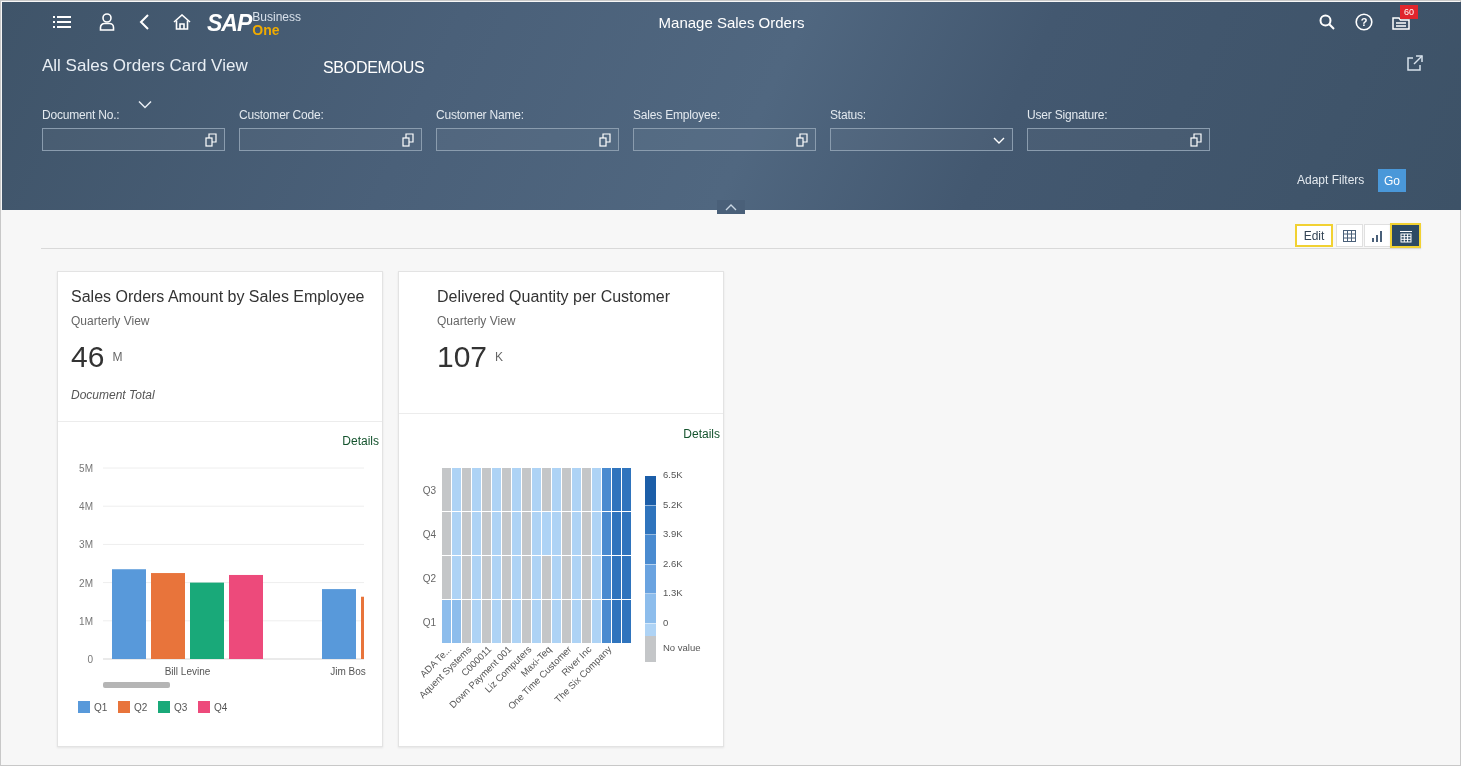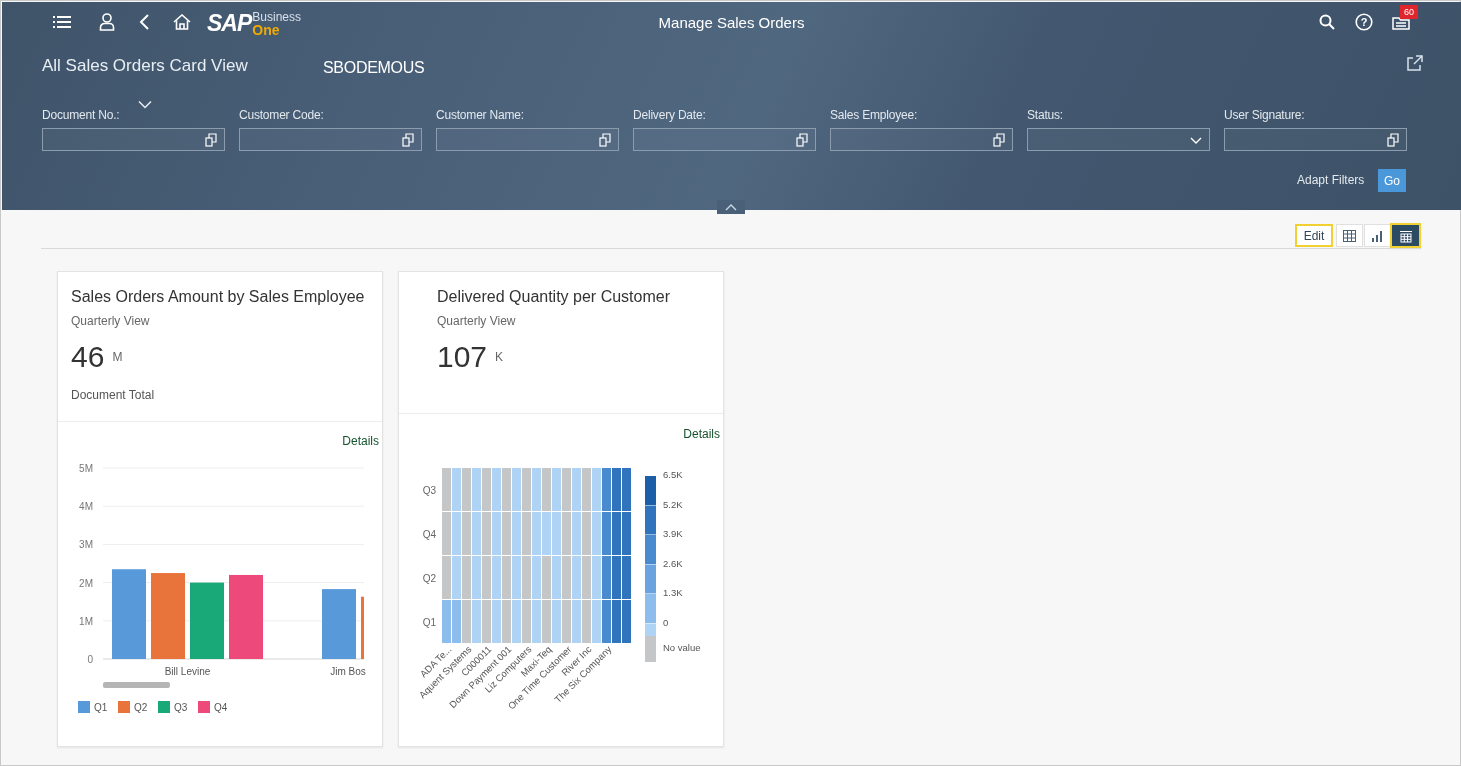--- a/index.html
+++ b/index.html
@@ -42,21 +42,21 @@
   .tb.chart { left: 1363px; width: 27px; }
   .tb.card { left: 1389px; width: 31px; height: 25px; top: 222px; background: #2d4a63; border: 2px solid #f1d132; }
 
   .card { position: absolute; top: 270px; background: #fff; border: 1px solid #e3e3e3; box-shadow: 0 1px 2px rgba(0,0,0,0.08); }
   .card .head { height: 150px; border-bottom: 1px solid #ececec; padding: 16px 13px; position: relative; }
   .card .title { font-size: 16px; color: #333; }
   .card .sub { font-size: 12px; color: #666; margin-top: 8px; }
   .card .kpi { margin-top: 12px; display: flex; align-items: center; }
   .card .kpi .num { font-size: 30px; color: #333; }
   .card .kpi .unit { font-size: 12px; color: #666; margin-left: 8px; }
-  .card .foot { font-size: 12px; color: #555; margin-top: 14px; }
+  .card .foot { font-size: 12px; color: #555; margin-top: 14px; font-style: italic; }
   .details { position: absolute; right: 3px; font-size: 12px; color: #14532d; cursor: pointer; }
   .card svg text { font-family: "Liberation Sans", sans-serif; }
 </style>
 </head>
 <body>
 
 <div class="frame">
 
   <div class="shell">
     <div class="shellbar">
@@ -142,27 +142,20 @@
       </div>
       <div class="filter">
         <label>Customer Code:</label>
         <div class="finput"><input value="" style=""><svg class="vh" viewBox="0 0 14 14" fill="none" stroke="#fff" stroke-width="1.2">
               <rect x="2" y="5" width="6" height="8"></rect>
               <path d="M5 5V1h7v8H8"></path>
             </svg></div>
       </div>
       <div class="filter">
         <label>Customer Name:</label>
-        <div class="finput"><input value="" style=""><svg class="vh" viewBox="0 0 14 14" fill="none" stroke="#fff" stroke-width="1.2">
-              <rect x="2" y="5" width="6" height="8"></rect>
-              <path d="M5 5V1h7v8H8"></path>
-            </svg></div>
-      </div>
-      <div class="filter">
-        <label>Delivery Date:</label>
         <div class="finput"><input value="" style=""><svg class="vh" viewBox="0 0 14 14" fill="none" stroke="#fff" stroke-width="1.2">
               <rect x="2" y="5" width="6" height="8"></rect>
               <path d="M5 5V1h7v8H8"></path>
             </svg></div>
       </div>
       <div class="filter">
         <label>Sales Employee:</label>
         <div class="finput"><input value="" style=""><svg class="vh" viewBox="0 0 14 14" fill="none" stroke="#fff" stroke-width="1.2">
               <rect x="2" y="5" width="6" height="8"></rect>
               <path d="M5 5V1h7v8H8"></path>

